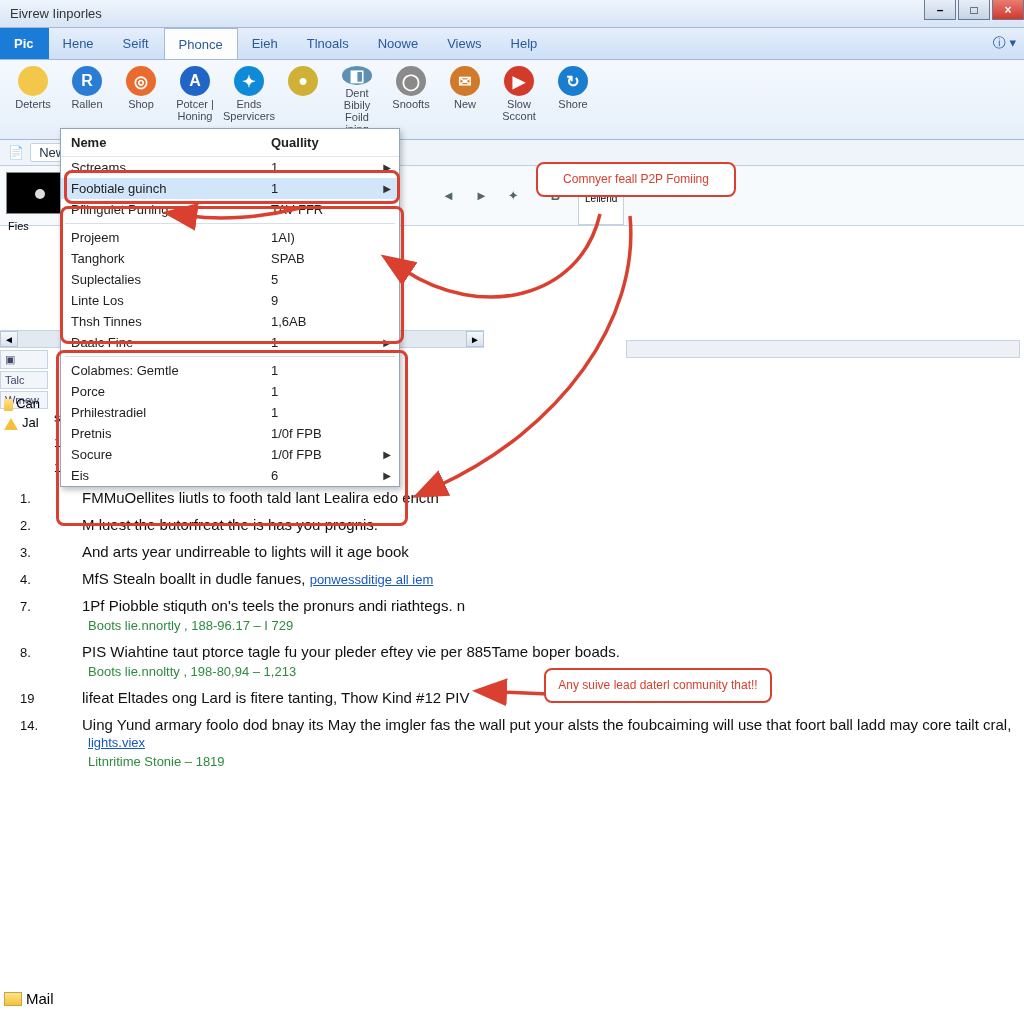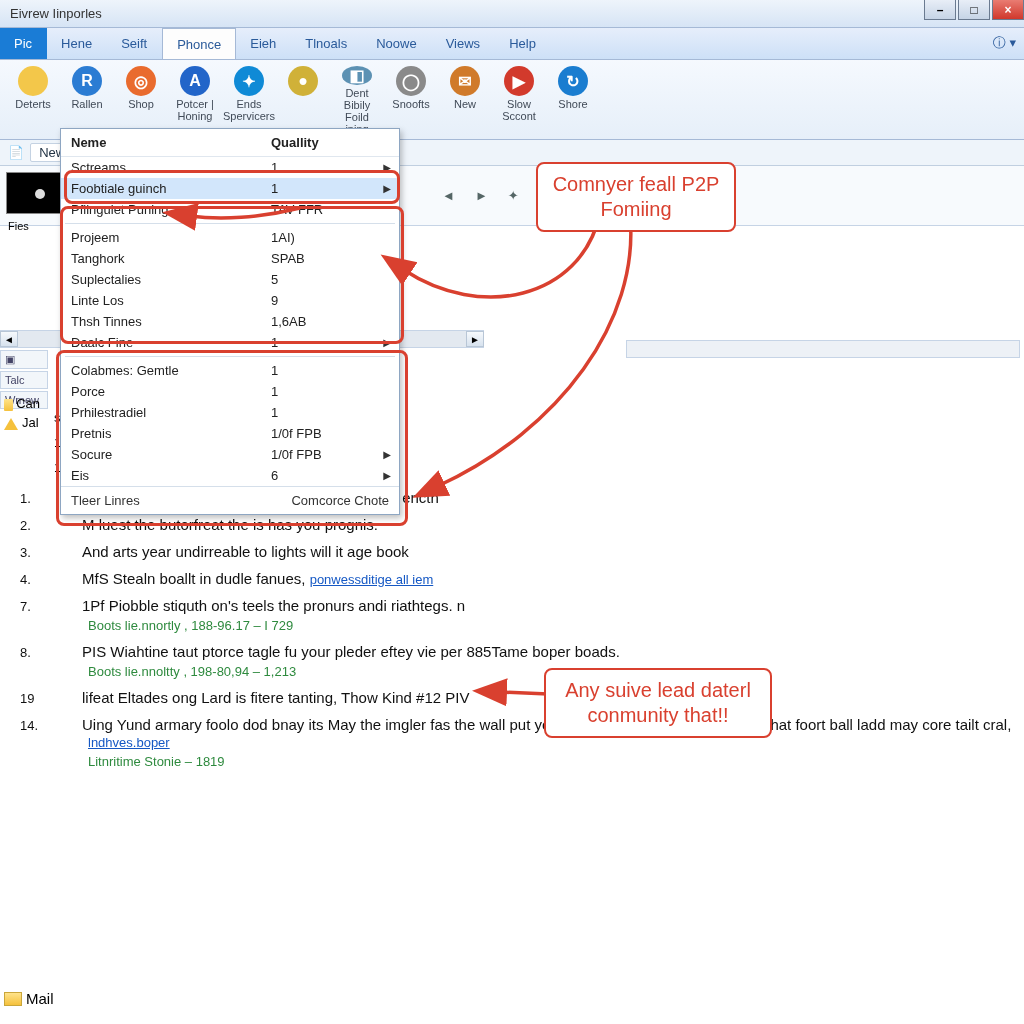--- a/index.html
+++ b/index.html
@@ -4,21 +4,21 @@
 <style>
 *{margin:0;padding:0;box-sizing:border-box;font-family:"Segoe UI",Tahoma,sans-serif;font-size:13px}
 body{width:1024px;height:1024px;background:#fff;overflow:hidden;position:relative}
 .titlebar{height:28px;background:linear-gradient(#eef4fb,#d6e4f5);border-bottom:1px solid #a5b9d6;display:flex;align-items:center;padding:0 4px;position:relative}
 .titlebar .t{font-size:13px;color:#333;padding-left:6px}
 .winbtns{position:absolute;right:0;top:0;display:flex;gap:2px}
 .winbtn{width:32px;height:20px;border:1px solid #6a7a90;background:linear-gradient(#e8eef7,#c6d4e6);border-top:none;display:flex;align-items:center;justify-content:center;font-size:12px;font-weight:bold;cursor:pointer}
 .winbtn.close{background:linear-gradient(#e97c72,#d0382c);color:#fff}
 .menubar{height:32px;background:linear-gradient(#e6eefb,#cde0f7);border-bottom:1px solid #a5b9d6;display:flex;align-items:stretch}
 .tab{padding:0 14px;display:flex;align-items:center;color:#2a5a9a;font-size:13px;cursor:pointer;border-right:1px solid transparent}
-.tab.file{background:#1a7cd6;color:#fff;font-weight:400}
+.tab.file{background:#1a7cd6;color:#fff;font-weight:700}
 .tab.sel{background:#fdfdfd;border:1px solid #a5b9d6;border-bottom:none;color:#2a5a9a}
 .help-badge{position:absolute;right:8px;top:34px;color:#2a5a9a}
 .ribbon{height:80px;background:linear-gradient(#f5f9fe,#e6eff9);border-bottom:1px solid #a5b9d6;padding:4px 8px;display:flex;gap:4px}
 .rbtn{display:flex;flex-direction:column;align-items:center;justify-content:flex-start;width:50px;padding-top:2px;cursor:pointer}
 .rbtn .ric{width:30px;height:30px;border-radius:50%;display:flex;align-items:center;justify-content:center;font-weight:bold;color:#fff;font-size:16px}
 .rbtn .rl{font-size:11px;color:#404a57;text-align:center;line-height:1.1;margin-top:2px}
 .secbar{height:26px;background:#eef4fa;border-bottom:1px solid #c0cfe0;display:flex;align-items:center;padding:0 8px;gap:6px;font-size:12px}
 .secbar .lbl{color:#234;background:#fff;border:1px solid #c4d2e2;padding:1px 8px;border-radius:2px;cursor:pointer}
 .midstrip{height:60px;background:#f7fafd;border-bottom:1px solid #c6d4e6;display:flex;position:relative}
 .thumb{width:64px;height:42px;margin:6px;background:#000;border:1px solid #888;position:relative}
@@ -52,21 +52,21 @@
 .menu .mh .c1{width:200px}
 .menu .mrow{display:flex;align-items:center;padding:3px 10px;color:#222;cursor:pointer;position:relative}
 .menu .mrow.hl{background:#d2e6fb}
 .menu .mrow .c1{width:200px;font-size:13px}
 .menu .mrow .c2{flex:1;font-size:13px}
 .menu .mrow .ar{position:absolute;right:8px;font-size:10px;color:#333}
 .menu .sep{height:1px;background:#d5dfea;margin:3px 4px}
 .menu .ft{padding:6px 10px;border-top:1px solid #d5dfea;display:flex;justify-content:space-between;font-size:12.5px;color:#333;cursor:pointer}
 
 .annbox{position:absolute;border:3px solid #d9402f;border-radius:8px;z-index:60;pointer-events:none}
-.callout{position:absolute;background:#fff;border:2.5px solid #d9402f;border-radius:8px;padding:8px 12px;color:#d9402f;font-size:20px;text-align:center;z-index:70;line-height:1.25}
+.callout{position:absolute;background:#fff;border:2.5px solid #d9402f;border-radius:8px;padding:8px 12px;color:#d9402f;font-size:12px;text-align:center;z-index:70;line-height:1.25}
 svg.arrow{position:absolute;z-index:65;pointer-events:none;overflow:visible}
 .bigscroll{position:absolute;top:340px;left:626px;right:4px;height:18px;background:#edf1f6;border:1px solid #c6d4e6}
 </style>
 </head>
 <body>
 
 <div class="titlebar">
   <span class="t">Eivrew Iinporles</span>
   <div class="winbtns">
     <div class="winbtn">–</div>
@@ -191,21 +191,21 @@
   <ol id="doclist">
       <li><span class="n">1.</span>FMMuOellites liutls to footh tald lant Lealira edo encth</li>
       <li><span class="n">2.</span>M luest the butorfreat the is has you prognis.</li>
       <li><span class="n">3.</span>And arts year undirreable to lights will it age book</li>
       <li><span class="n">4.</span>MfS Stealn boallt in dudle fanues, <a href="#">ponwessditige all iem</a></li>
       <li><span class="n">7.</span>1Pf Piobble stiquth on's teels the pronurs andi riathtegs. n</li>
       <div class="sub">Boots lie.nnortly , 188-96.17 – I 729</div>
       <li><span class="n">8.</span>PIS Wiahtine taut ptorce tagle fu your pleder eftey vie per 885Tame boper boads.</li>
       <div class="sub">Boots lie.nnoltty , 198-80,94 – 1,213</div>
       <li><span class="n">19</span>lifeat Eltades ong Lard is fitere tanting, Thow Kind #12 PIV</li>
-      <li><span class="n">14.</span>Uing Yund armary foolo dod bnay its May the imgler fas the wall put your alsts the foubcaiming will use that foort ball ladd may core tailt cral, <a href="#">lndhves.boper</a></li>
+      <li><span class="n">14.</span>Uing Yund armary foolo dod bnay its May the imgler fas the wall put your alsts the foubcaiming will use that foort ball ladd may core tailt cral, <a href="#">lights.viex</a></li>
       <div class="sub">Litnritime Stonie – 1819</div>
     </ol>
 </div>
 
 <div class="mailrow">
   <span class="mic"></span>
   <span style="font-size:15px">Mail</span>
 </div>
 
 <div class="menu">
@@ -279,24 +279,20 @@
         <span class="c1">Socure</span>
         <span class="c2">1/0f FPB</span>
         <span class="ar">▶</span>
       </div>
       <div class="mrow">
         <span class="c1">Eis</span>
         <span class="c2">6</span>
         <span class="ar">▶</span>
       </div>
     </div>
-  <div class="ft">
-    <span>Tleer Linres</span>
-    <span>Comcorce Chote</span>
-  </div>
 </div>
 
 <div class="annbox" style="left:64px;top:170px;width:336px;height:34px"></div>
 <div class="annbox" style="left:60px;top:206px;width:344px;height:138px"></div>
 <div class="annbox" style="left:56px;top:350px;width:352px;height:176px"></div>
 
 <div class="callout" style="left:536px;top:162px;width:200px">Comnyer feall P2P Fomiing</div>
 
 <div class="callout" style="left:544px;top:668px;width:228px">Any suive lead daterl conmunity that!!</div>
 

